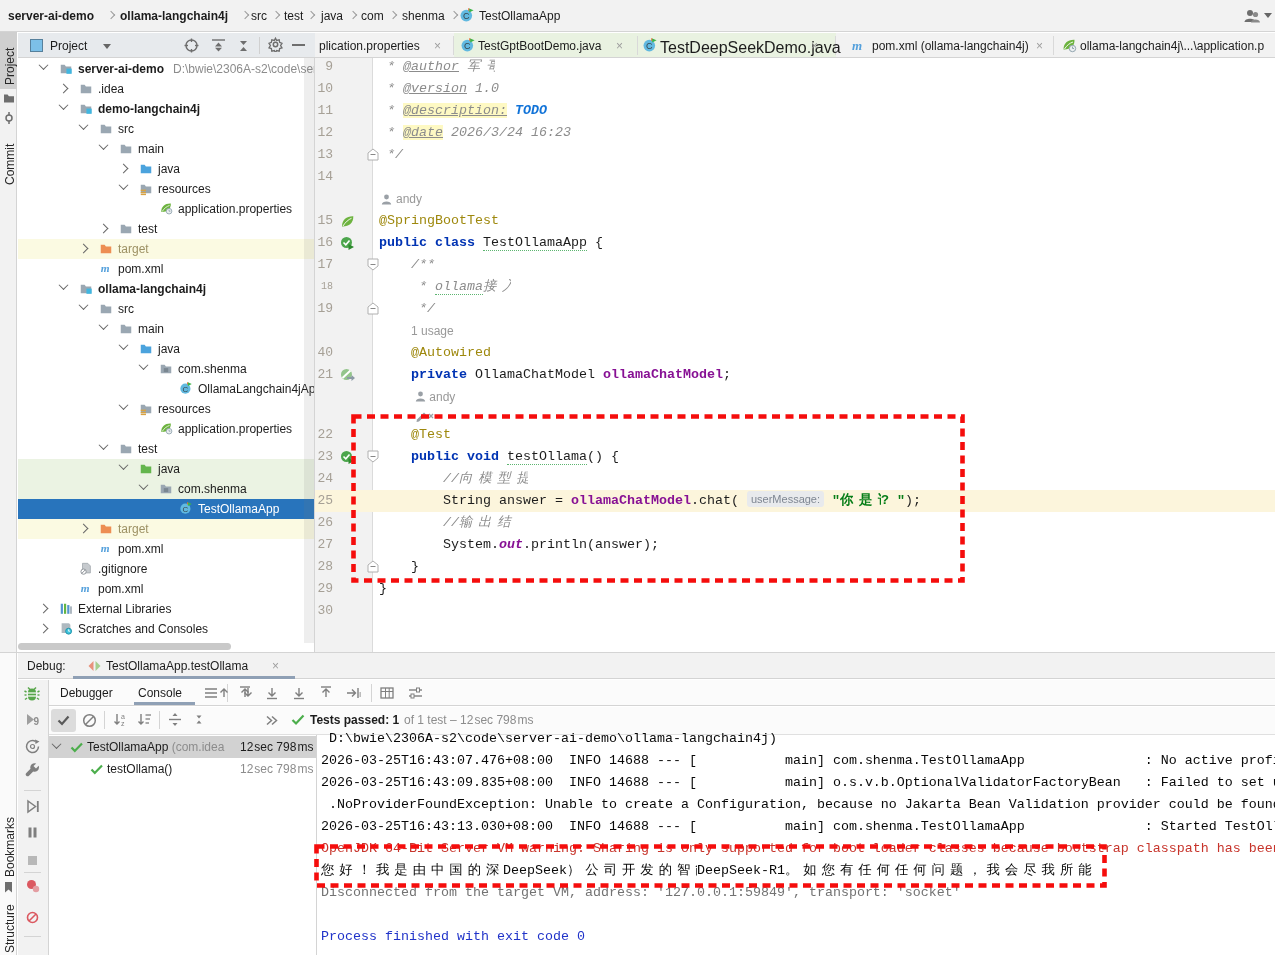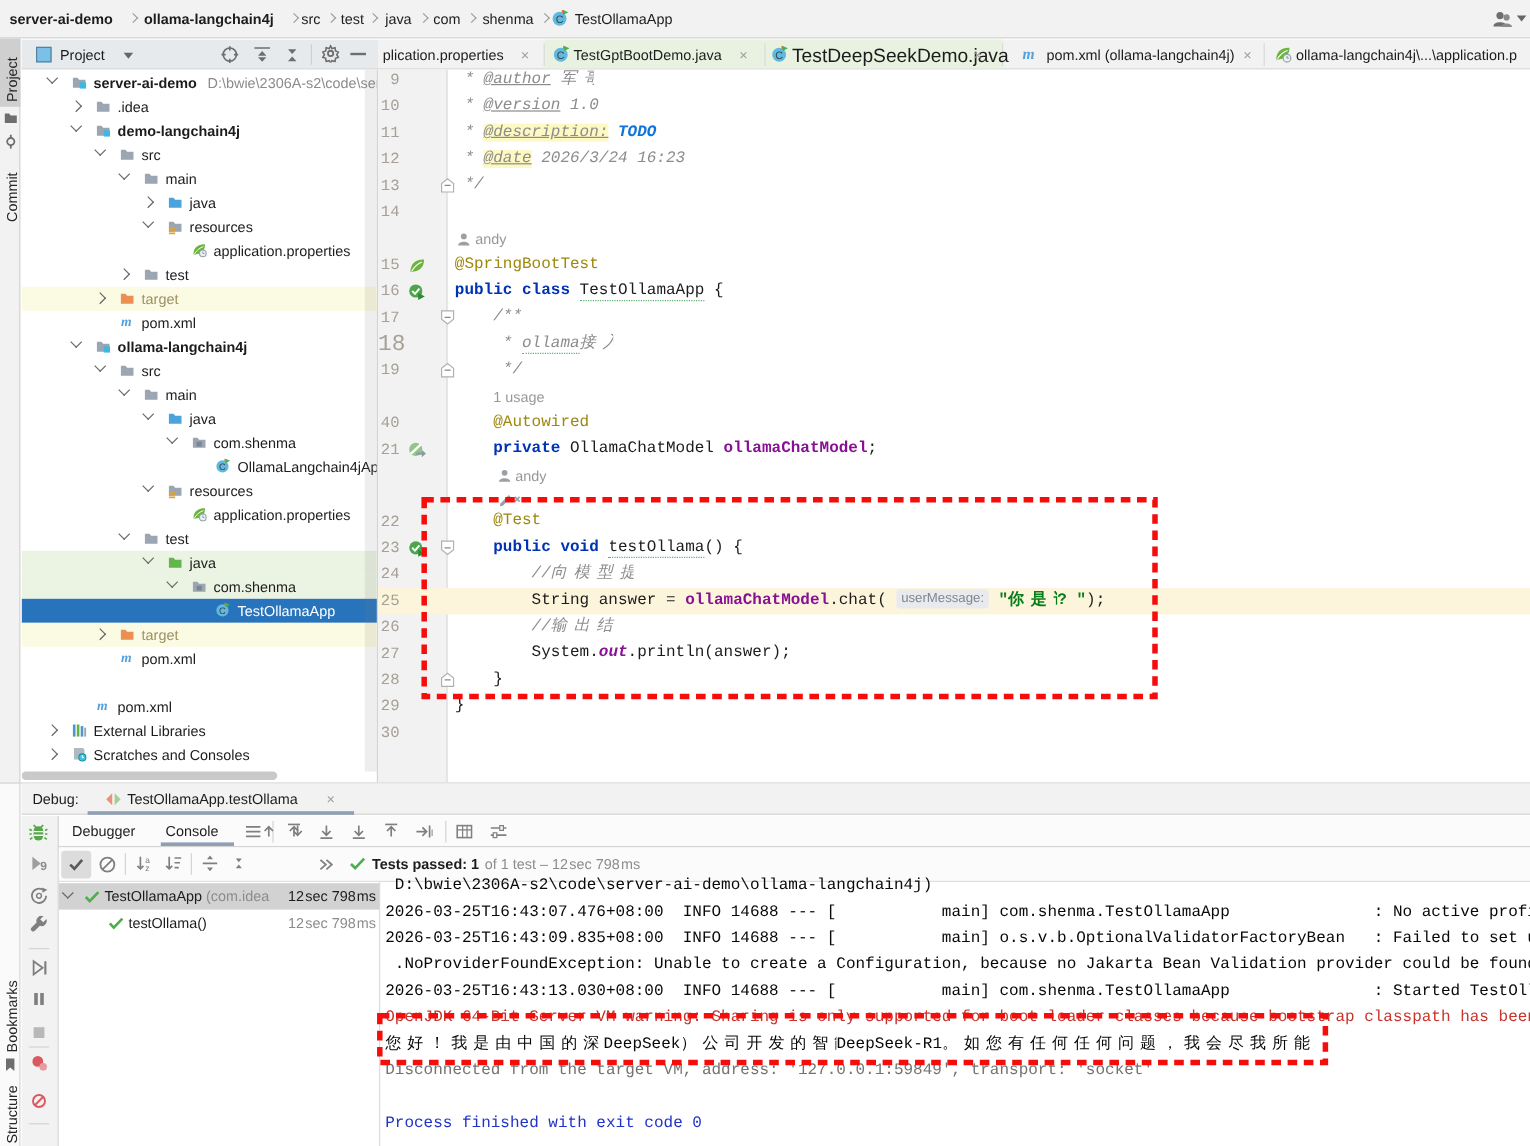--- a/index.html
+++ b/index.html
@@ -383,20 +383,30 @@
       </div>
 </div>
 <div class="row" style="top:481px;">
 <div class="rowin">
         <svg class="ticon" style="left:81px" width="14" height="16" viewBox="0 0 14 16">
           <text x="1" y="11.5" font-size="13" font-style="italic" font-weight="bold" fill="#54a0dc" font-family="Liberation Serif">m</text>
         </svg>
         <span class="tlab" style="left:100px;font-weight:normal;color:#1c1c1c">pom.xml</span>
       </div>
 </div>
+<div class="row" style="top:501px;">
+<div class="rowin">
+        <svg class="ticon" style="left:61px" width="14" height="16" viewBox="0 0 14 16">
+          <path d="M3 1.5h6l3 3v8H3z" fill="#c6cace" stroke="#9aa0a6" stroke-width="0.8"></path>
+          <circle cx="4.2" cy="11" r="3" fill="#fff" stroke="#8c9297" stroke-width="1.1"></circle>
+          <line x1="2.1" y1="13.1" x2="6.3" y2="8.9" stroke="#8c9297" stroke-width="1.1"></line>
+        </svg>
+        <span class="tlab" style="left:80px;font-weight:normal;color:#1c1c1c">.gitignore</span>
+      </div>
+</div>
 <div class="row" style="top:521px;">
 <div class="rowin">
         <svg class="ticon" style="left:61px" width="14" height="16" viewBox="0 0 14 16">
           <text x="1" y="11.5" font-size="13" font-style="italic" font-weight="bold" fill="#54a0dc" font-family="Liberation Serif">m</text>
         </svg>
         <span class="tlab" style="left:80px;font-weight:normal;color:#1c1c1c">pom.xml</span>
       </div>
 </div>
 <div class="row" style="top:541px;">
 <div class="rowin">
@@ -430,21 +440,21 @@
 <div class="abs" style="left:0;top:432px;width:960px;height:22px;background:#fcf5dc"></div>
 <div class="abs mono" style="left:0;top:-2px;width:18px;height:22px;line-height:22px;text-align:right;color:#a6a096;font-size:13px">9</div>
 <div class="abs mono" style="left:0;top:20px;width:18px;height:22px;line-height:22px;text-align:right;color:#a6a096;font-size:13px">10</div>
 <div class="abs mono" style="left:0;top:42px;width:18px;height:22px;line-height:22px;text-align:right;color:#a6a096;font-size:13px">11</div>
 <div class="abs mono" style="left:0;top:64px;width:18px;height:22px;line-height:22px;text-align:right;color:#a6a096;font-size:13px">12</div>
 <div class="abs mono" style="left:0;top:86px;width:18px;height:22px;line-height:22px;text-align:right;color:#a6a096;font-size:13px">13</div>
 <div class="abs mono" style="left:0;top:108px;width:18px;height:22px;line-height:22px;text-align:right;color:#a6a096;font-size:13px">14</div>
 <div class="abs mono" style="left:0;top:152px;width:18px;height:22px;line-height:22px;text-align:right;color:#a6a096;font-size:13px">15</div>
 <div class="abs mono" style="left:0;top:174px;width:18px;height:22px;line-height:22px;text-align:right;color:#a6a096;font-size:13px">16</div>
 <div class="abs mono" style="left:0;top:196px;width:18px;height:22px;line-height:22px;text-align:right;color:#a6a096;font-size:13px">17</div>
-<div class="abs mono" style="left:0;top:218px;width:18px;height:22px;line-height:22px;color:#a6a096;font-size:19px">18</div>
+<div class="abs mono" style="left:0;top:218px;width:18px;height:22px;line-height:22px;text-align:right;color:#a6a096;font-size:10px">18</div>
 <div class="abs mono" style="left:0;top:240px;width:18px;height:22px;line-height:22px;text-align:right;color:#a6a096;font-size:13px">19</div>
 <div class="abs mono" style="left:0;top:284px;width:18px;height:22px;line-height:22px;text-align:right;color:#a6a096;font-size:13px">40</div>
 <div class="abs mono" style="left:0;top:306px;width:18px;height:22px;line-height:22px;text-align:right;color:#a6a096;font-size:13px">21</div>
 <div class="abs mono" style="left:0;top:366px;width:18px;height:22px;line-height:22px;text-align:right;color:#a6a096;font-size:13px">22</div>
 <div class="abs mono" style="left:0;top:388px;width:18px;height:22px;line-height:22px;text-align:right;color:#a6a096;font-size:13px">23</div>
 <div class="abs mono" style="left:0;top:410px;width:18px;height:22px;line-height:22px;text-align:right;color:#a6a096;font-size:13px">24</div>
 <div class="abs mono" style="left:0;top:432px;width:18px;height:22px;line-height:22px;text-align:right;color:#a6a096;font-size:13px">25</div>
 <div class="abs mono" style="left:0;top:454px;width:18px;height:22px;line-height:22px;text-align:right;color:#a6a096;font-size:13px">26</div>
 <div class="abs mono" style="left:0;top:476px;width:18px;height:22px;line-height:22px;text-align:right;color:#a6a096;font-size:13px">27</div>
 <div class="abs mono" style="left:0;top:498px;width:18px;height:22px;line-height:22px;text-align:right;color:#a6a096;font-size:13px">28</div>

